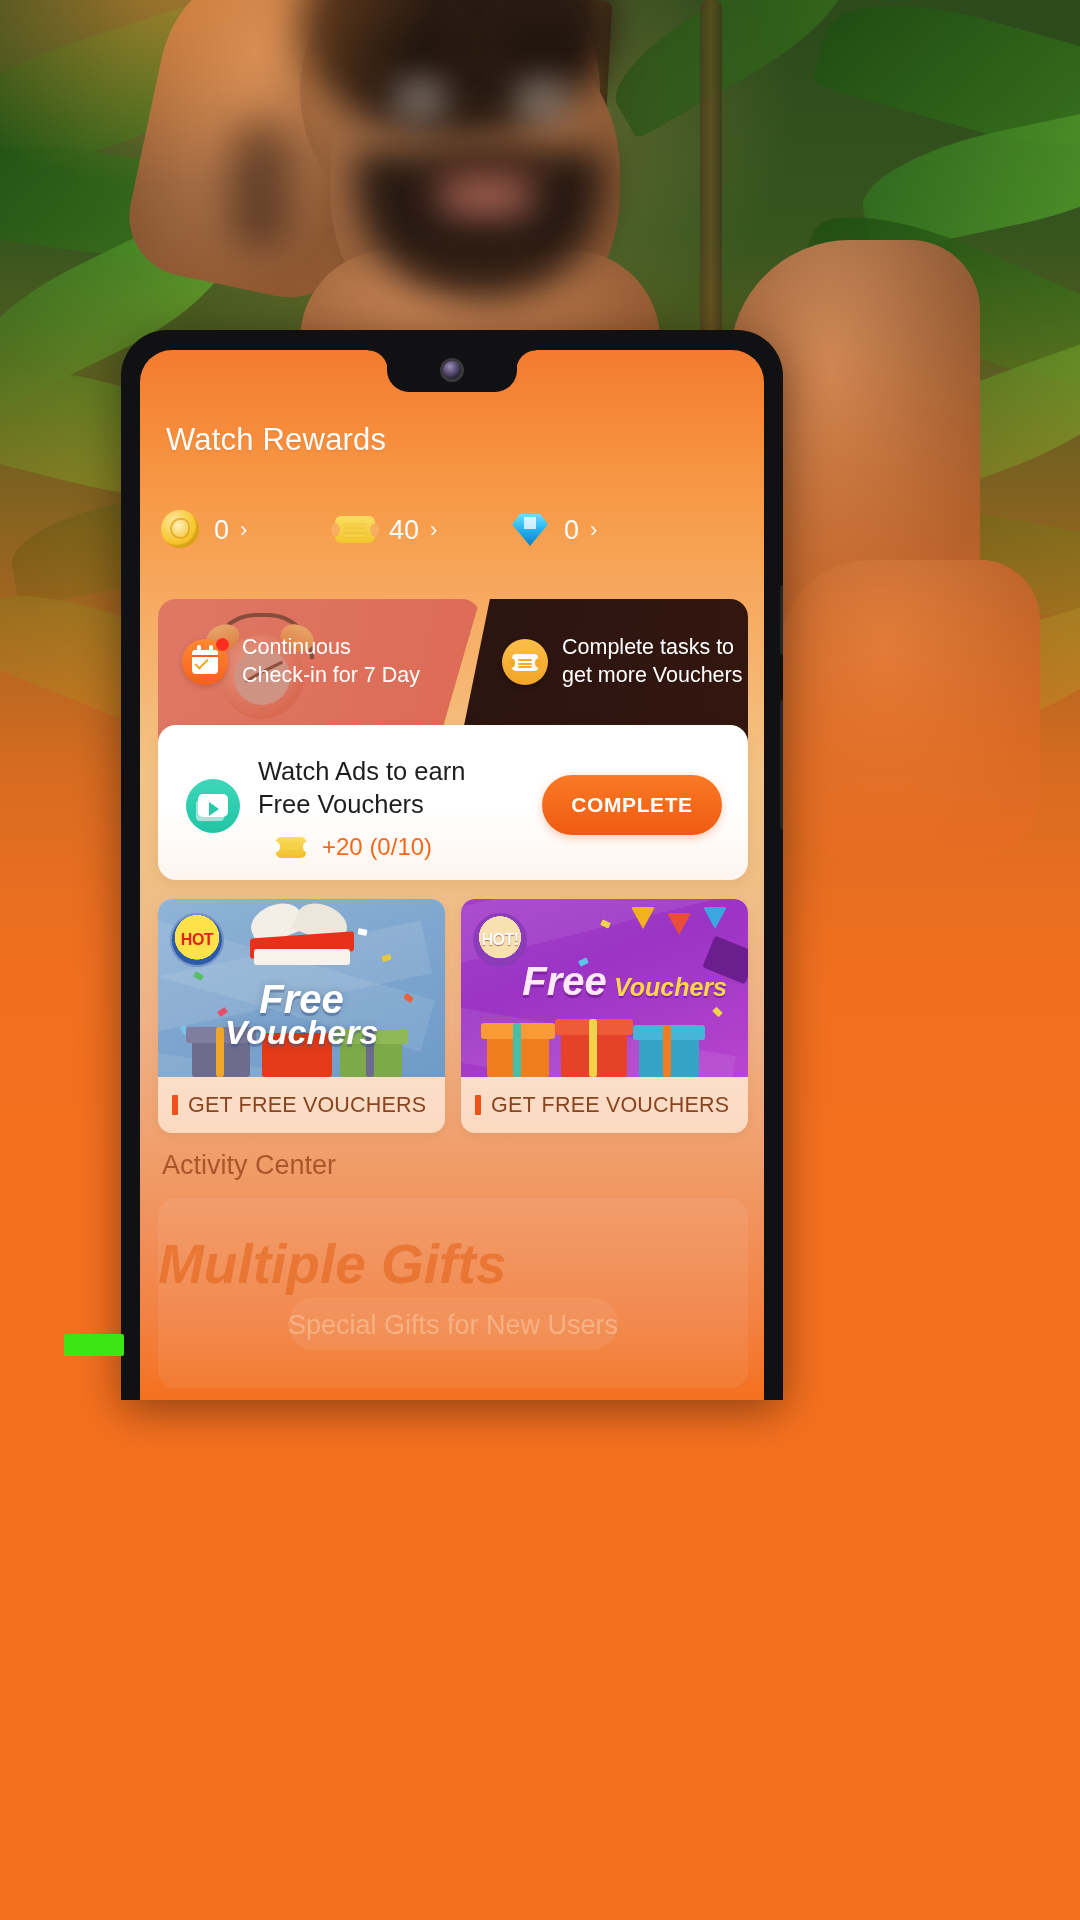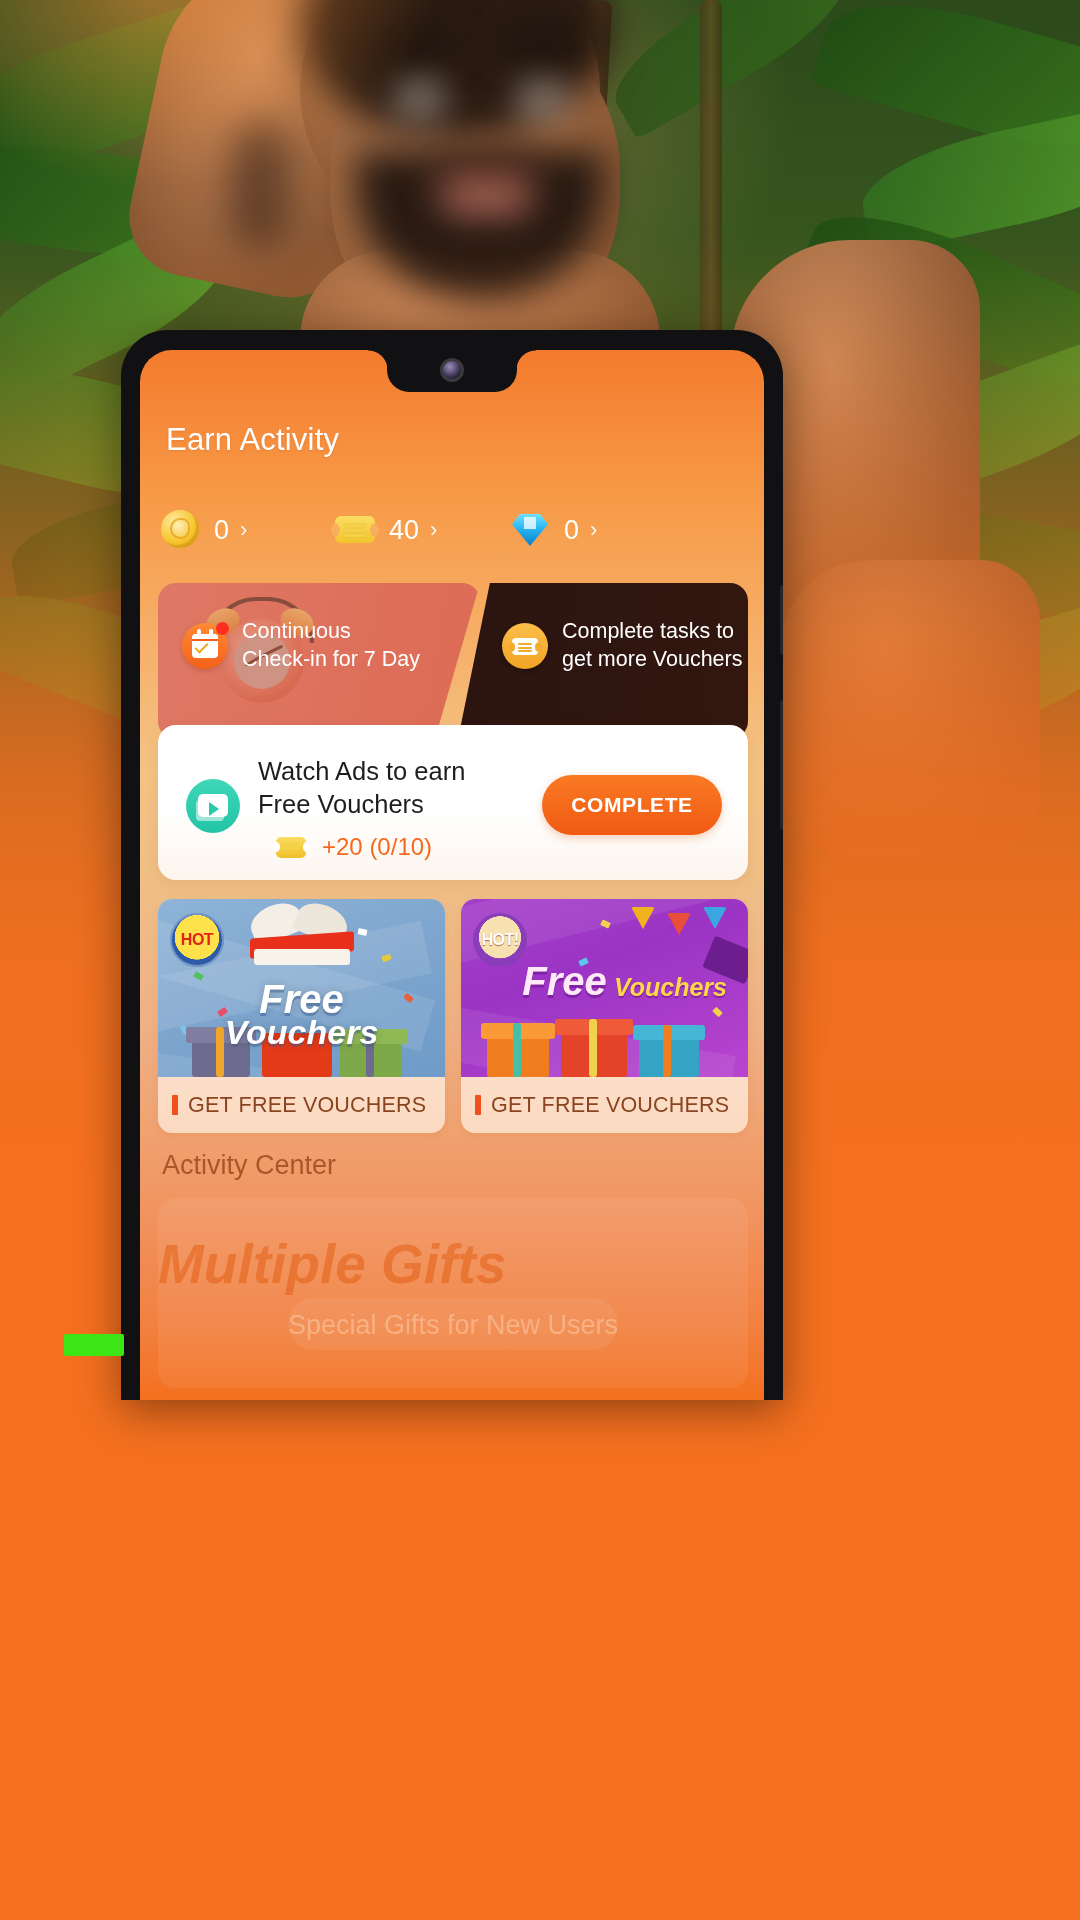--- a/index.html
+++ b/index.html
@@ -150,21 +150,21 @@
     clip-path:polygon(22% 0, 78% 0, 100% 32%, 50% 100%, 0 32%);
   }
   .gem-icon::after{
     content:""; position:absolute; left:32%; top:8%; width:34%; height:38%;
     background:rgba(255,255,255,.75);
   }
 
   
   #banner-row { position:absolute; left:18px; top:233px; width:590px; height:124px; }
   .banner {
-    position:absolute; top:0; height:156px; border-radius:18px; overflow:hidden;
+    position:absolute; top:16px; height:156px; border-radius:18px; overflow:hidden;
     display:flex; align-items:center;
   }
   #banner-checkin {
     left:0; width:322px;
     background:linear-gradient(100deg,#DE7865 0%, #DD6B55 100%);
     clip-path:polygon(0 0, 100% 0, 86% 100%, 0 100%);
   }
   #banner-checkin .deco-clock{
     position:absolute; left:46px; top:10px; width:116px; height:116px;
   }
@@ -350,21 +350,21 @@
 </div>
 <div id="bg-tint"></div>
 
 <div id="phone">
   <div id="btn-vol"></div>
   <div id="btn-pwr"></div>
   <div id="phone-screen">
 
     <div class="app">
 
-      <div id="page-title-el">Earn Activity</div>
+      <div id="page-title-el">Watch Rewards</div>
 
       <div id="currency-row">
 
         <div class="cur">
           <span class="ic">
             <span class="coin-icon"></span>
           </span>
           <span class="val">0</span>
           <span class="chev">›</span>
         </div>

